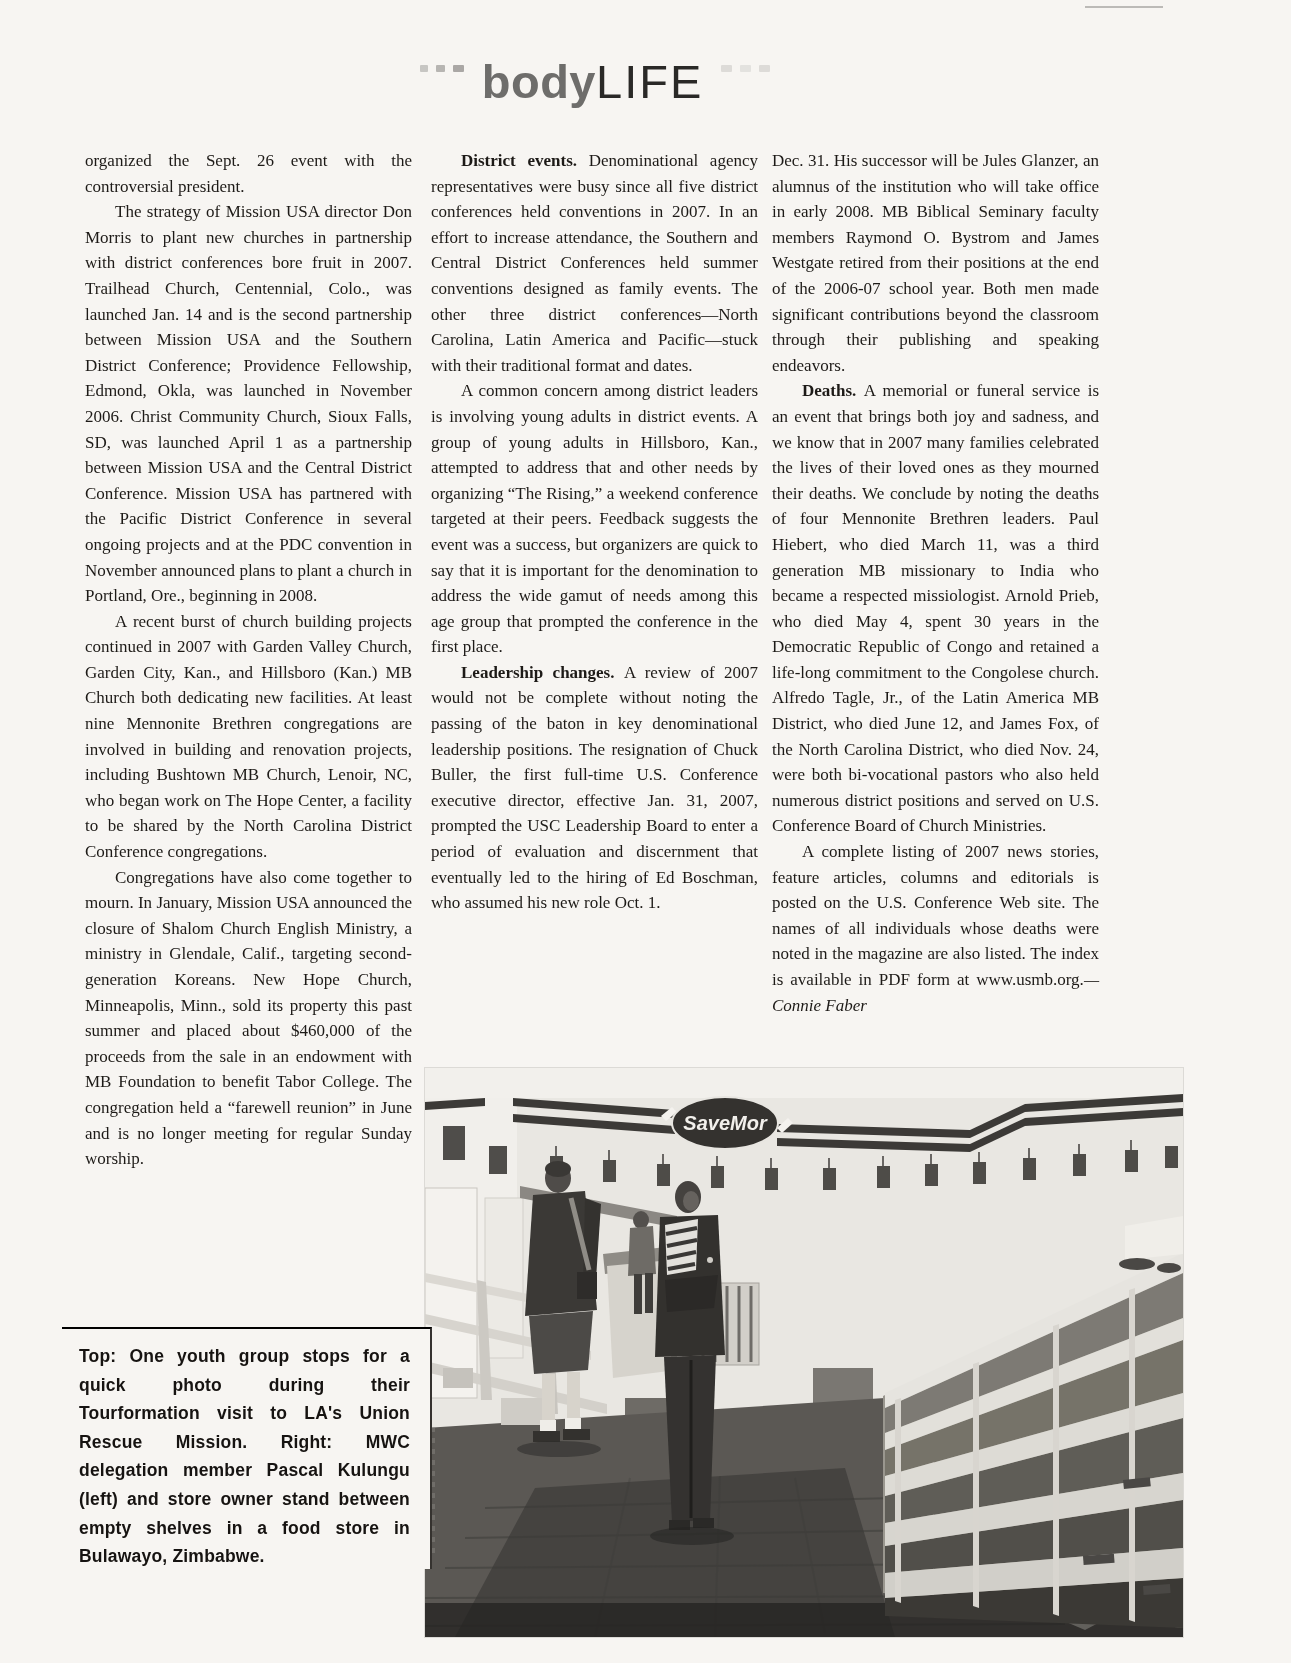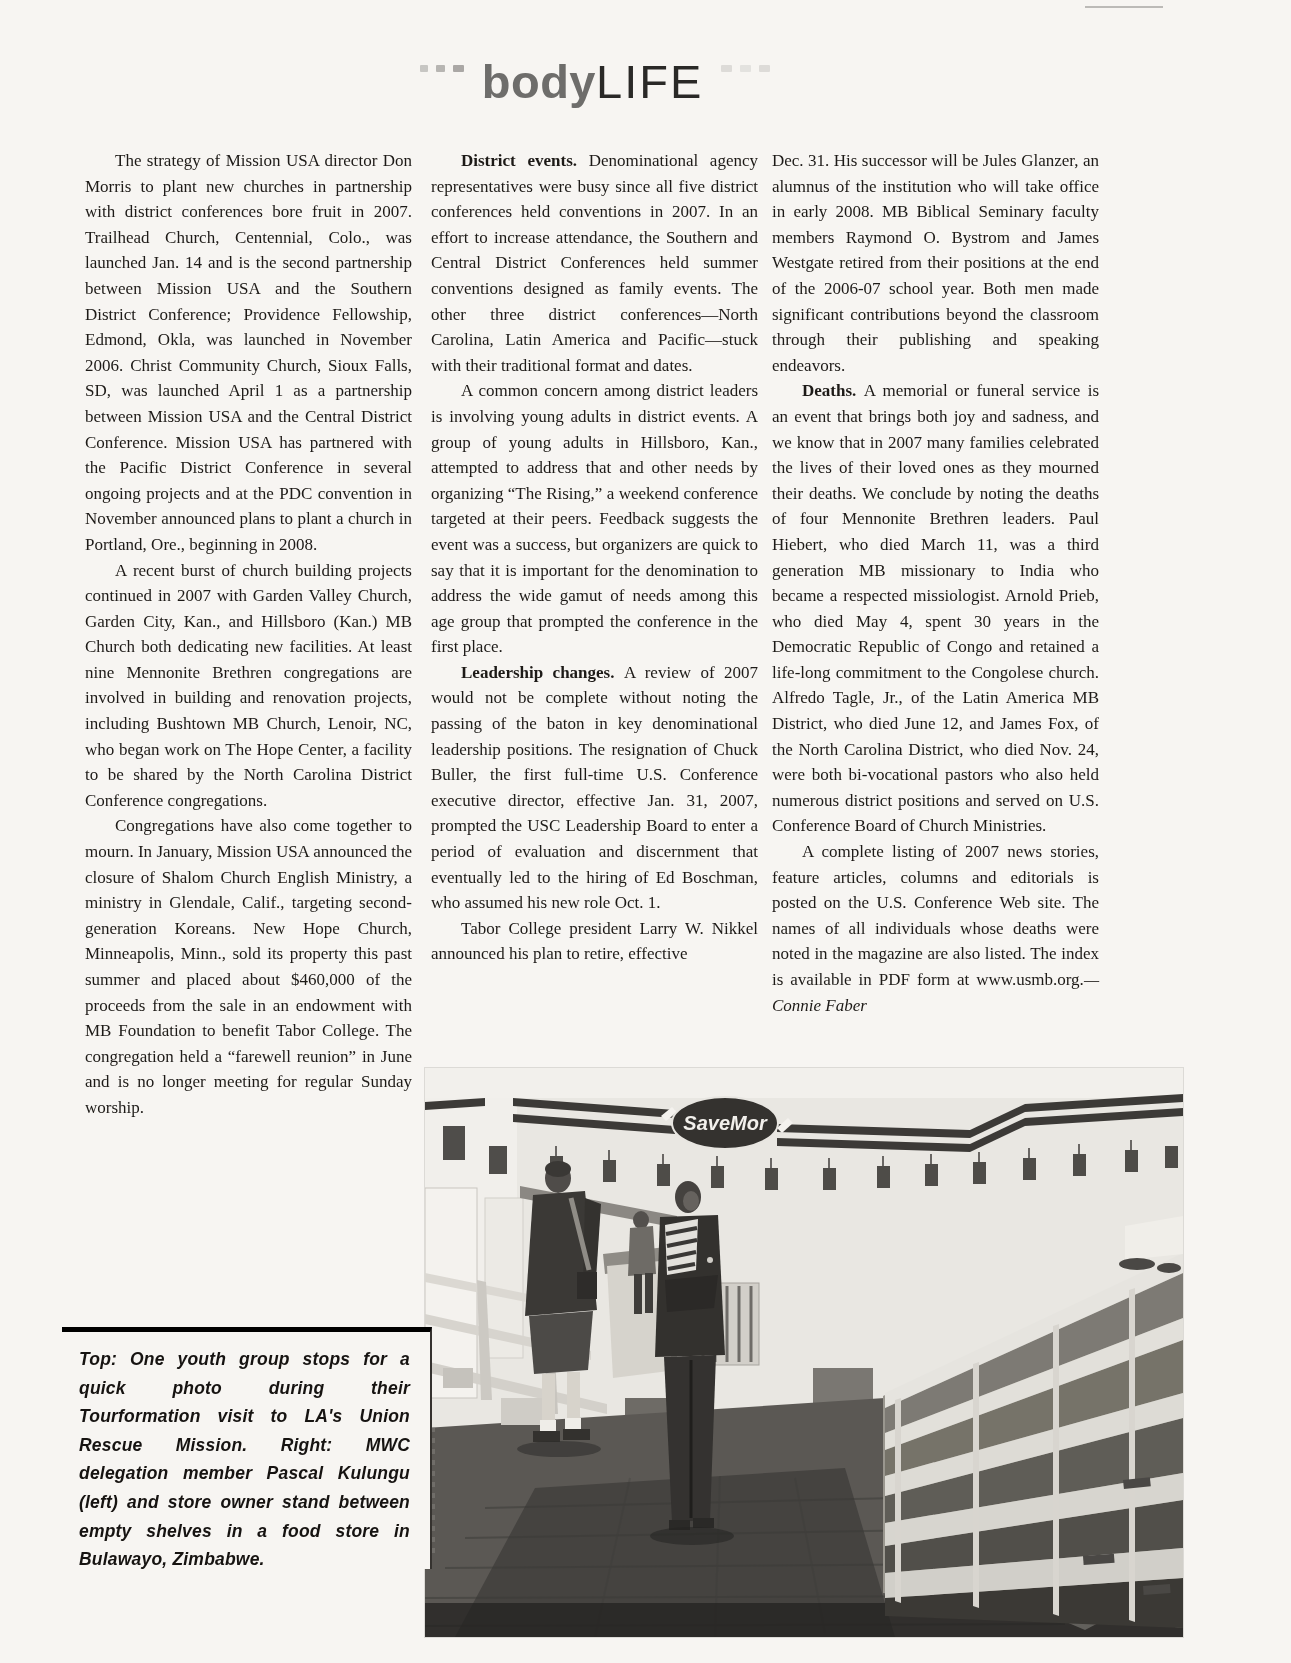--- a/index.html
+++ b/index.html
@@ -29,22 +29,22 @@
   .col1{left:85px}
   .col2{left:431px}
   .col3{left:772px}
   .para{margin:0;}
   .para.indent{text-indent:30px;}
   .para b{font-weight:bold;}
   .para .tail{font-style:italic;}
 
   
   .caption-box{position:absolute;left:62px;top:1327px;width:370px;height:242px;
-       box-sizing:border-box;border-top:5px solid #000000;border-right:2px solid #35322f;
-       background:#f7f5f2;padding:13px 20px 0 17px;z-index:4;font-style:italic;}
+       box-sizing:border-box;border-top:2px solid #000000;border-right:2px solid #35322f;
+       background:#f7f5f2;padding:13px 20px 0 17px;z-index:4;}
   .caption{margin:0;font-family:"Liberation Sans",sans-serif;font-weight:bold;
        font-size:17.5px;line-height:28.6px;text-align:justify;color:#161311;letter-spacing:.2px;}
 
   
   figure.photo{position:absolute;left:425px;top:1068px;width:758px;height:569px;margin:0;
        background:#e9e7e2;z-index:3;box-shadow:0 0 0 1px #dcdad6;}
   figure.photo svg{display:block}
   .photo-credit{position:absolute;left:1px;bottom:80px;width:9px;height:130px;opacity:.45;
        background:repeating-linear-gradient(180deg,#8a8883 0 5px,transparent 5px 11px);}
 </style>
@@ -53,29 +53,29 @@
 
 <div class="corner-line"></div>
 
 <header>
   <span class="dots left"><i></i><i></i><i></i></span>
   <h1><span class="brand-body">body</span><span class="brand-life">LIFE</span></h1>
   <span class="dots right"><i></i><i></i><i></i></span>
 </header>
 
 <section class="col col1">
+    <p class="para">organized the Sept. 26 event with the controversial president.</p>
     <p class="para indent">The strategy of Mission USA director Don Morris to plant new churches in partnership with district conferences bore fruit in 2007. Trailhead Church, Centennial, Colo., was launched Jan. 14 and is the second partnership between Mission USA and the Southern District Conference; Providence Fellowship, Edmond, Okla, was launched in November 2006. Christ Community Church, Sioux Falls, SD, was launched April 1 as a partnership between Mission USA and the Central District Conference. Mission USA has partnered with the Pacific District Conference in several ongoing projects and at the PDC convention in November announced plans to plant a church in Portland, Ore., beginning in 2008.</p>
     <p class="para indent">A recent burst of church building projects continued in 2007 with Garden Valley Church, Garden City, Kan., and Hillsboro (Kan.) MB Church both dedicating new facilities. At least nine Mennonite Brethren congregations are involved in building and renovation projects, including Bushtown MB Church, Lenoir, NC, who began work on The Hope Center, a facility to be shared by the North Carolina District Conference congregations.</p>
     <p class="para indent">Congregations have also come together to mourn. In January, Mission USA announced the closure of Shalom Church English Ministry, a ministry in Glendale, Calif., targeting second-generation Koreans. New Hope Church, Minneapolis, Minn., sold its property this past summer and placed about $460,000 of the proceeds from the sale in an endowment with MB Foundation to benefit Tabor College. The congregation held a “farewell reunion” in June and is no longer meeting for regular Sunday worship.</p>
   </section>
 <section class="col col2">
     <p class="para indent"><b>District events. </b>Denominational agency representatives were busy since all five district conferences held conventions in 2007. In an effort to increase attendance, the Southern and Central District Conferences held summer conventions designed as family events. The other three district conferences—North Carolina, Latin America and Pacific—stuck with their traditional format and dates.</p>
     <p class="para indent">A common concern among district leaders is involving young adults in district events. A group of young adults in Hillsboro, Kan., attempted to address that and other needs by organizing “The Rising,” a weekend conference targeted at their peers. Feedback suggests the event was a success, but organizers are quick to say that it is important for the denomination to address the wide gamut of needs among this age group that prompted the conference in the first place.</p>
     <p class="para indent"><b>Leadership changes. </b>A review of 2007 would not be complete without noting the passing of the baton in key denominational leadership positions. The resignation of Chuck Buller, the first full-time U.S. Conference executive director, effective Jan. 31, 2007, prompted the USC Leadership Board to enter a period of evaluation and discernment that eventually led to the hiring of Ed Boschman, who assumed his new role Oct. 1.</p>
-    <p class="para indent">Tabor College president Larry W. Nikkel announced his plan to retire, effective</p>
   </section>
 <section class="col col3">
     <p class="para">Dec. 31. His successor will be Jules Glanzer, an alumnus of the institution who will take office in early 2008. MB Biblical Seminary faculty members Raymond O. Bystrom and James Westgate retired from their positions at the end of the 2006-07 school year. Both men made significant contributions beyond the classroom through their publishing and speaking endeavors.</p>
     <p class="para indent"><b>Deaths. </b>A memorial or funeral service is an event that brings both joy and sadness, and we know that in 2007 many families celebrated the lives of their loved ones as they mourned their deaths. We conclude by noting the deaths of four Mennonite Brethren leaders. Paul Hiebert, who died March 11, was a third generation MB missionary to India who became a respected missiologist. Arnold Prieb, who died May 4, spent 30 years in the Democratic Republic of Congo and retained a life-long commitment to the Congolese church. Alfredo Tagle, Jr., of the Latin America MB District, who died June 12, and James Fox, of the North Carolina District, who died Nov. 24, were both bi-vocational pastors who also held numerous district positions and served on U.S. Conference Board of Church Ministries.</p>
     <p class="para indent">A complete listing of 2007 news stories, feature articles, columns and editorials is posted on the U.S. Conference Web site. The names of all individuals whose deaths were noted in the magazine are also listed. The index is available in PDF form at www.usmb.org.<span class="tail">—Connie Faber</span></p>
   </section>
 
 <aside class="caption-box">
   <p class="caption">Top:  One youth group stops for a quick photo during their Tourformation visit to LA's Union Rescue Mission. Right: MWC delegation member Pascal Kulungu (left) and store owner stand between empty shelves in a food store in Bulawayo, Zimbabwe.</p>
 </aside>

